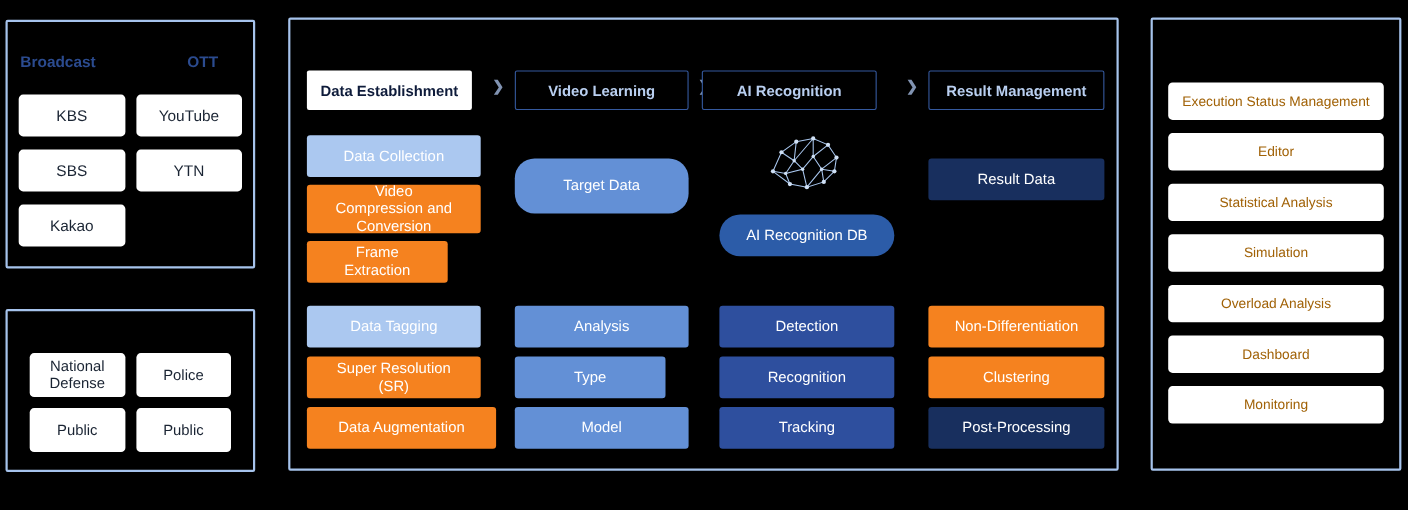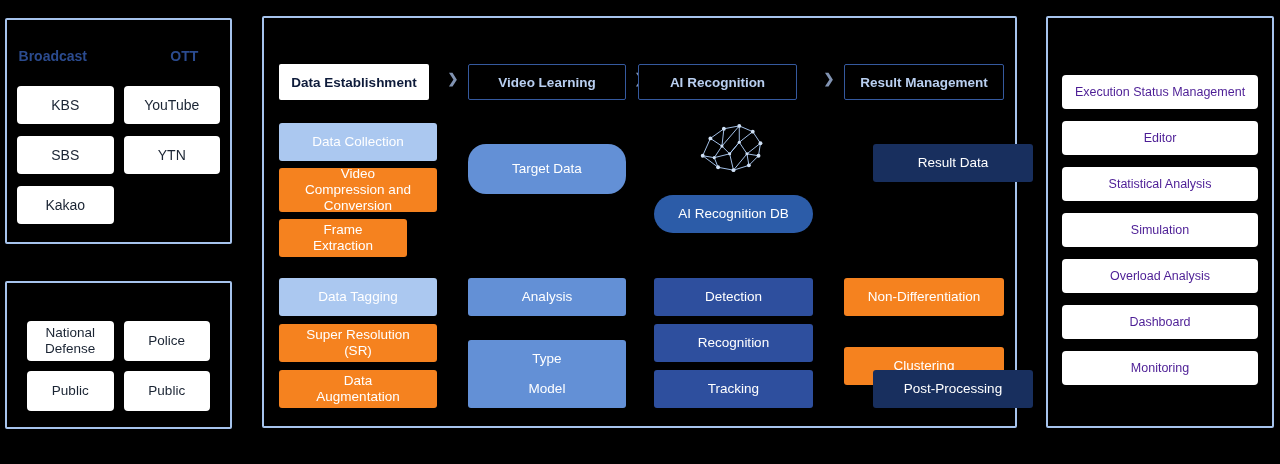--- a/index.html
+++ b/index.html
@@ -64,52 +64,52 @@
   .pbox {
     position:absolute;
     display:flex; align-items:center; justify-content:center;
     text-align:center; color:#fff; font-size:13.5px; line-height:1.2;
     border-radius:3px; padding:2px 22px;
   }
   .c-light  { background:var(--light-blue, #ABC8F0); }
   .c-orange { background:var(--orange, #F5821F); }
   .c-mid    { background:var(--mid-blue, #6390D6); }
   .c-dark   { background:var(--dark-blue, #2E4F9E); }
-  .c-navy   { background:var(--navy, #182F5E);margin-left:29px; }
+  .c-navy   { background:var(--navy, #182F5E); }
   .c-pill   { background:var(--pill-blue, #2C5CA8); border-radius:19px; }
   
   #box-collection    { left:15px; top:105px; width:158px; height:38px; }
   #box-compression   { left:15px; top:150px; width:158px; height:44px; }
   #box-extraction    { left:15px; top:201px; width:128px; height:38px; }
   #box-tagging       { left:15px; top:260px; width:158px; height:38px; }
   #box-superres      { left:15px; top:306px; width:158px; height:38px; }
-  #box-augmentation  { left:15px; top:352px; width:158px; height:38px; }
+  #box-augmentation  { left:15px; top:352px; width:172px; height:38px; }
   
   #box-target   { left:204px; top:126px; width:158px; height:50px;border-radius:18px; }
   #box-analysis { left:204px; top:260px; width:158px; height:38px; }
-  #box-type     { left:204px; top:306px; width:158px; height:38px;margin-top:16px; }
+  #box-type     { left:204px; top:306px; width:137px; height:38px; }
   #box-model    { left:204px; top:352px; width:158px; height:38px; }
   
   #brain-icon { position:absolute; left:431px; top:98px; width:77px; height:66px; }
   #box-db          { left:390px; top:177px; width:159px; height:38px; }
   #box-detection   { left:390px; top:260px; width:159px; height:38px; }
   #box-recognition { left:390px; top:306px; width:159px; height:38px; }
   #box-tracking    { left:390px; top:352px; width:159px; height:38px; }
   
   #box-result     { left:580px; top:126px; width:160px; height:38px; }
   #box-nondiff    { left:580px; top:260px; width:160px; height:38px; }
-  #box-clustering { left:580px; top:306px; width:160px; height:38px;margin-top:23px; }
+  #box-clustering { left:580px; top:306px; width:160px; height:38px; }
   #box-postproc   { left:580px; top:352px; width:160px; height:38px; }
   
   #management-panel { left:1046px; top:16px; width:228px; height:412px; }
   .mgmt-list {
     padding:57px 14px 0;
     display:flex; flex-direction:column; gap:12px;
   }
-  .mgmt-list .white-btn { height:34px; font-size:12.5px; border-radius:4px; color:#4c1d95; }
+  .mgmt-list .white-btn { height:34px; font-size:12.5px; border-radius:4px; color:#a16207; }
 </style>
 </head>
 <body>
 
 <div class="panel" id="sources-panel">
   <div class="src-headers">
     <span>Broadcast</span>
     <span>OTT</span>
   </div>
   <div class="src-grid">

